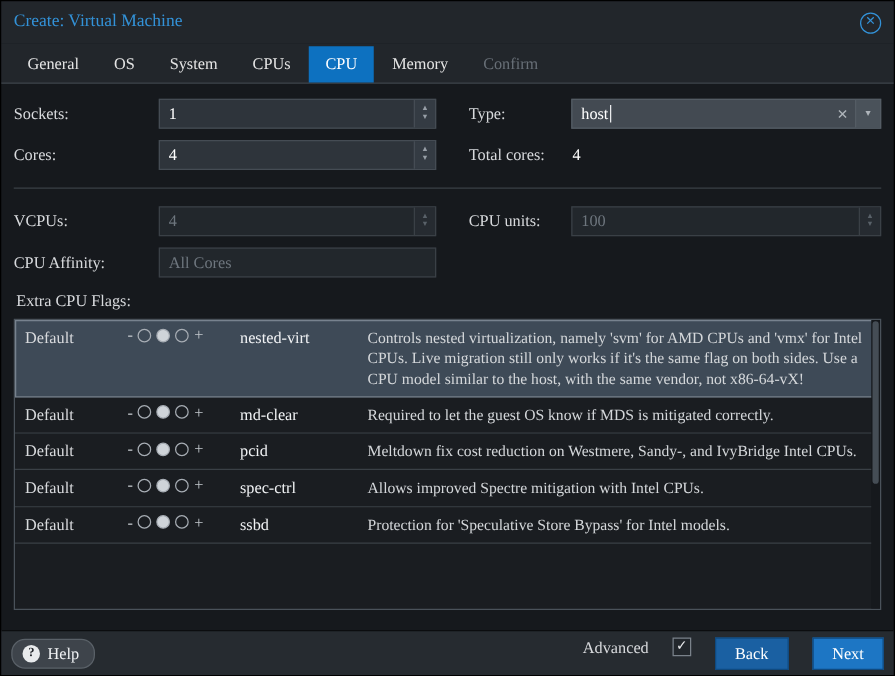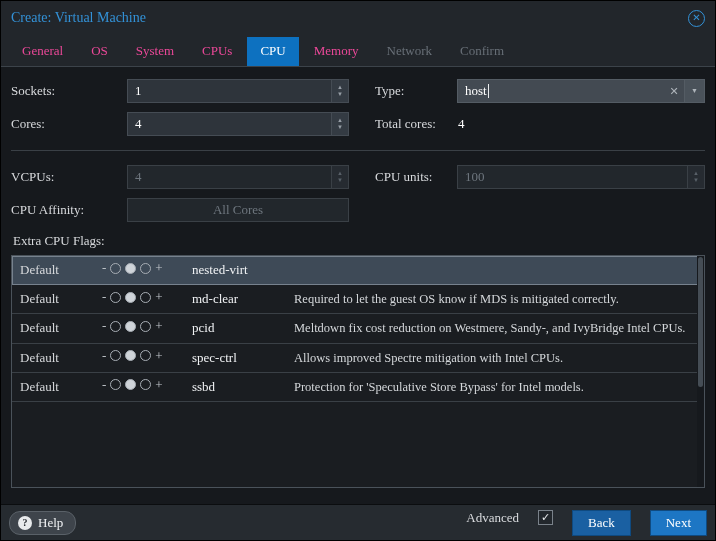--- a/index.html
+++ b/index.html
@@ -33,21 +33,21 @@
   .tabbar {
     flex:0 0 32px;
     background:#22262b;
     display:flex; align-items:flex-end;
     padding:0 8px;
     border-bottom:1px solid #3c434a;
     gap:2px;
   }
   .tab {
     padding:6px 13px 7px 13px;
-    color:#ec4899; cursor:pointer;
+    color:#e5e5e5; cursor:pointer;
     white-space:nowrap;
   }
   .tab.active { background:#0d71c0; color:#fff; }
   .tab.disabled { color:#686f77; cursor:default; }
   
   .form { flex:1; padding:12px 10px 16px 10px; display:flex; flex-direction:column; overflow:hidden; }
   .frow {
     display:grid;
     grid-template-columns:116px 222px 26px 82px 1fr;
     align-items:center;
@@ -167,21 +167,20 @@
     <span class="close-btn">✕</span>
   </div>
 
   <div class="tabbar">
     <div class="tab">General</div>
     <div class="tab">OS</div>
     <div class="tab">System</div>
     <div class="tab">CPUs</div>
     <div class="tab active">CPU</div>
     <div class="tab">Memory</div>
-    <div class="tab disabled">Network</div>
     <div class="tab disabled">Confirm</div>
   </div>
 
   <div class="form">
 
     <div class="frow">
       <div class="flabel">Sockets:</div>
       <div class="field">
         <span>1</span>
         <span class="spin">
@@ -233,21 +232,21 @@
         <span class="spin">
             <span>▲</span>
             <span>▼</span>
           </span>
       </div>
     </div>
 
 
     <div class="frow">
       <div class="flabel">CPU Affinity:</div>
-      <div class="field disabled" style="padding-right:7px;justify-content:center;">
+      <div class="field disabled" style="padding-right:7px;">
         <span>All Cores</span>
       </div>
       <div></div>
         <div></div>
         <div></div>
     </div>
 
     <div class="section-label">Extra CPU Flags:</div>
 
     <div class="flaggrid">
@@ -255,20 +254,21 @@
       <div class="flagrow selected">
         <div>Default</div>
         <div class="tri-slider">
           <span>-</span>
           <span class="dot"></span>
             <span class="dot on"></span>
             <span class="dot"></span>
           <span>+</span>
         </div>
         <div class="fname">nested-virt</div>
+        <div class="desc">Controls nested virtualization, namely 'svm' for AMD CPUs and 'vmx' for Intel CPUs. Live migration still only works if it's the same flag on both sides. Use a CPU model similar to the host, with the same vendor, not x86-64-vX!</div>
       </div>
 
       <div class="flagrow">
         <div>Default</div>
         <div class="tri-slider">
           <span>-</span>
           <span class="dot"></span>
             <span class="dot on"></span>
             <span class="dot"></span>
           <span>+</span>

